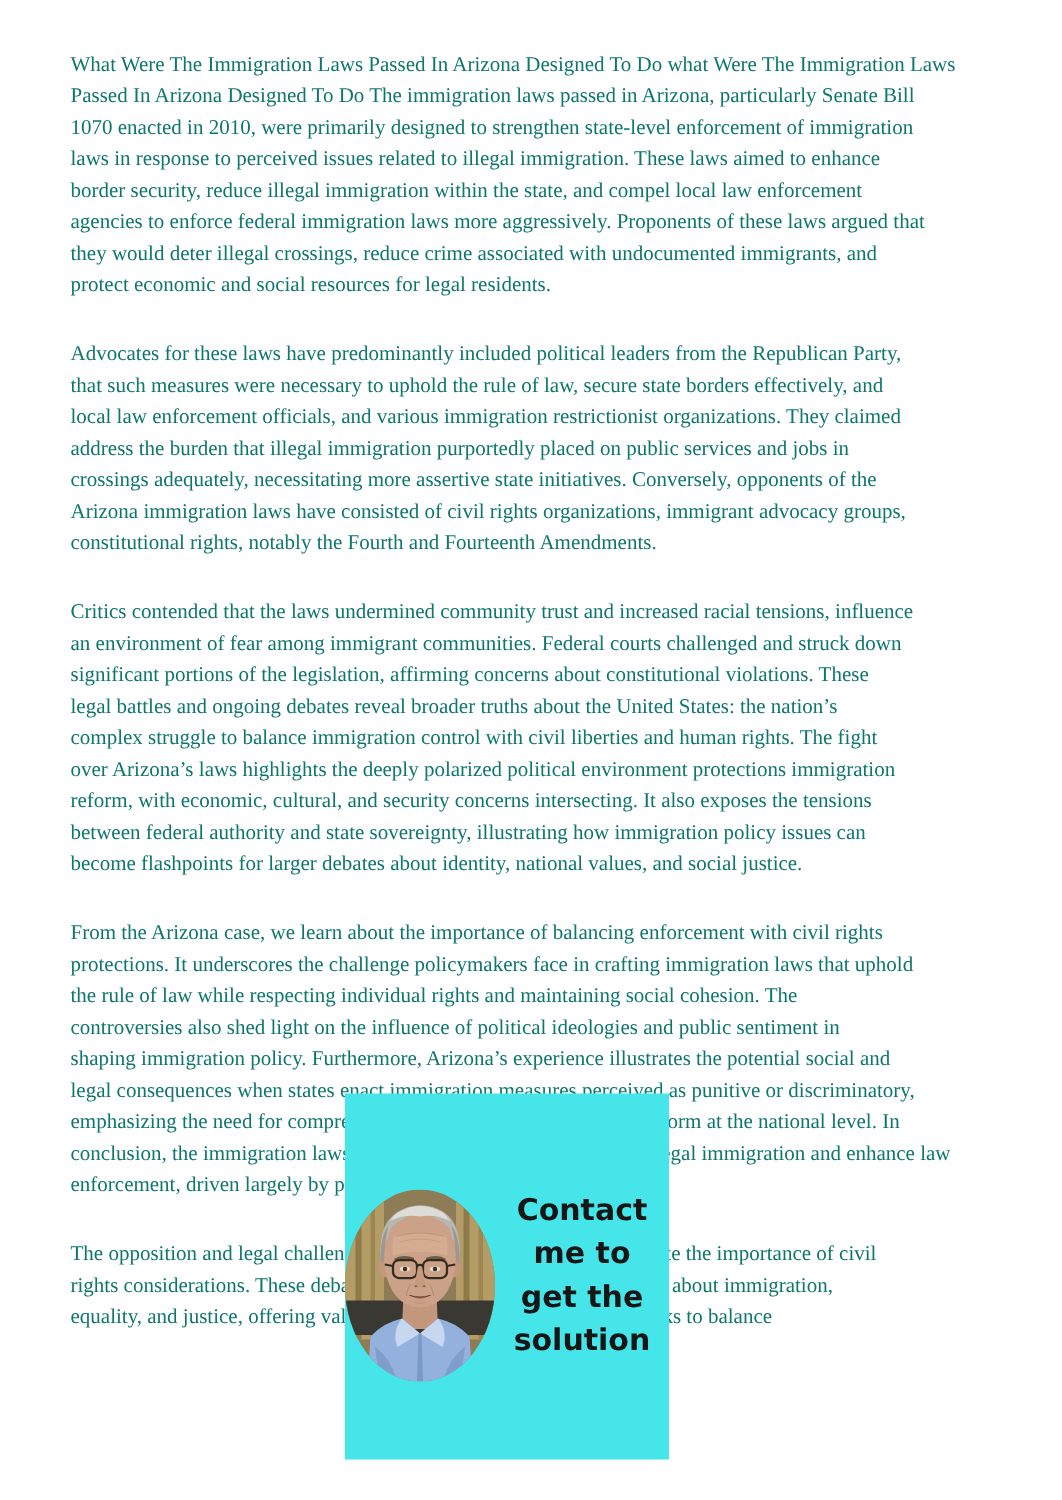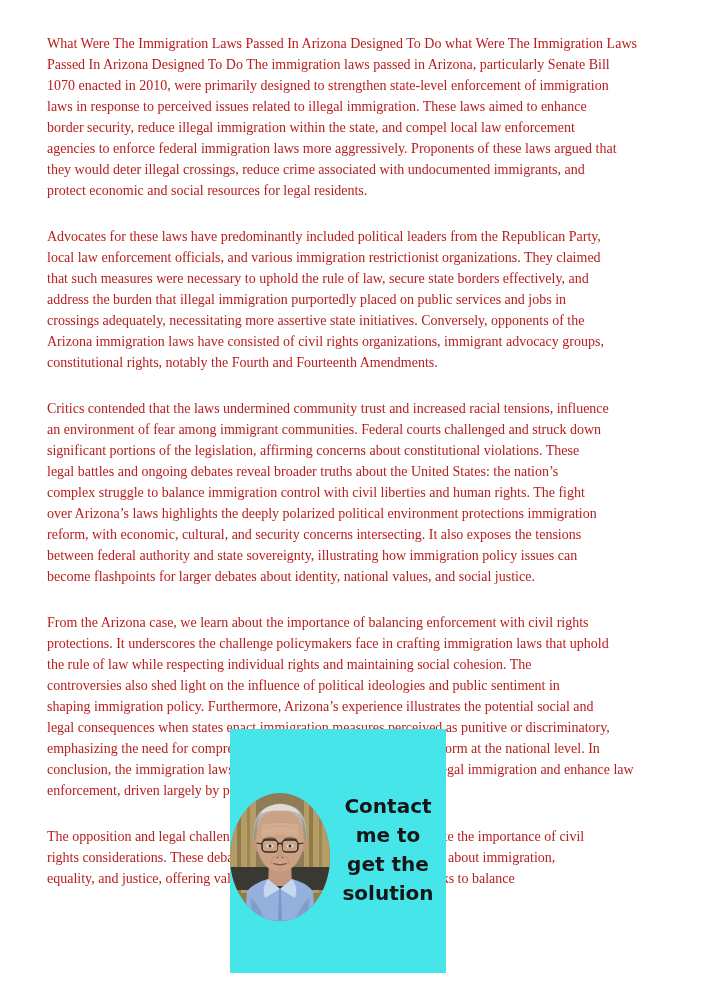--- a/index.html
+++ b/index.html
@@ -61,35 +61,35 @@
     font-size: 23px;
     line-height: 30px;
     text-align: center;
   }
 </style>
 </head>
 <body>
 
 <div class="page">
 
-  <div class="doc-text" style="color: #b91c1c;">
+  <div class="doc-text" style="color: #0f766e;">
       <div class="para">
         <div class="line">What Were The Immigration Laws Passed In Arizona Designed To Do what Were The Immigration Laws</div>
         <div class="line">Passed In Arizona Designed To Do The immigration laws passed in Arizona, particularly Senate Bill</div>
         <div class="line">1070 enacted in 2010, were primarily designed to strengthen state-level enforcement of immigration</div>
         <div class="line">laws in response to perceived issues related to illegal immigration. These laws aimed to enhance</div>
         <div class="line">border security, reduce illegal immigration within the state, and compel local law enforcement</div>
         <div class="line">agencies to enforce federal immigration laws more aggressively. Proponents of these laws argued that</div>
         <div class="line">they would deter illegal crossings, reduce crime associated with undocumented immigrants, and</div>
         <div class="line">protect economic and social resources for legal residents.</div>
       </div>
       <div class="para">
         <div class="line">Advocates for these laws have predominantly included political leaders from the Republican Party,</div>
+        <div class="line">that such measures were necessary to uphold the rule of law, secure state borders effectively, and</div>
         <div class="line">local law enforcement officials, and various immigration restrictionist organizations. They claimed</div>
-        <div class="line">that such measures were necessary to uphold the rule of law, secure state borders effectively, and</div>
         <div class="line">address the burden that illegal immigration purportedly placed on public services and jobs in</div>
         <div class="line">crossings adequately, necessitating more assertive state initiatives. Conversely, opponents of the</div>
         <div class="line">Arizona immigration laws have consisted of civil rights organizations, immigrant advocacy groups,</div>
         <div class="line">constitutional rights, notably the Fourth and Fourteenth Amendments.</div>
       </div>
       <div class="para">
         <div class="line">Critics contended that the laws undermined community trust and increased racial tensions, influence</div>
         <div class="line">an environment of fear among immigrant communities. Federal courts challenged and struck down</div>
         <div class="line">significant portions of the legislation, affirming concerns about constitutional violations. These</div>
         <div class="line">legal battles and ongoing debates reveal broader truths about the United States: the nation’s</div>

